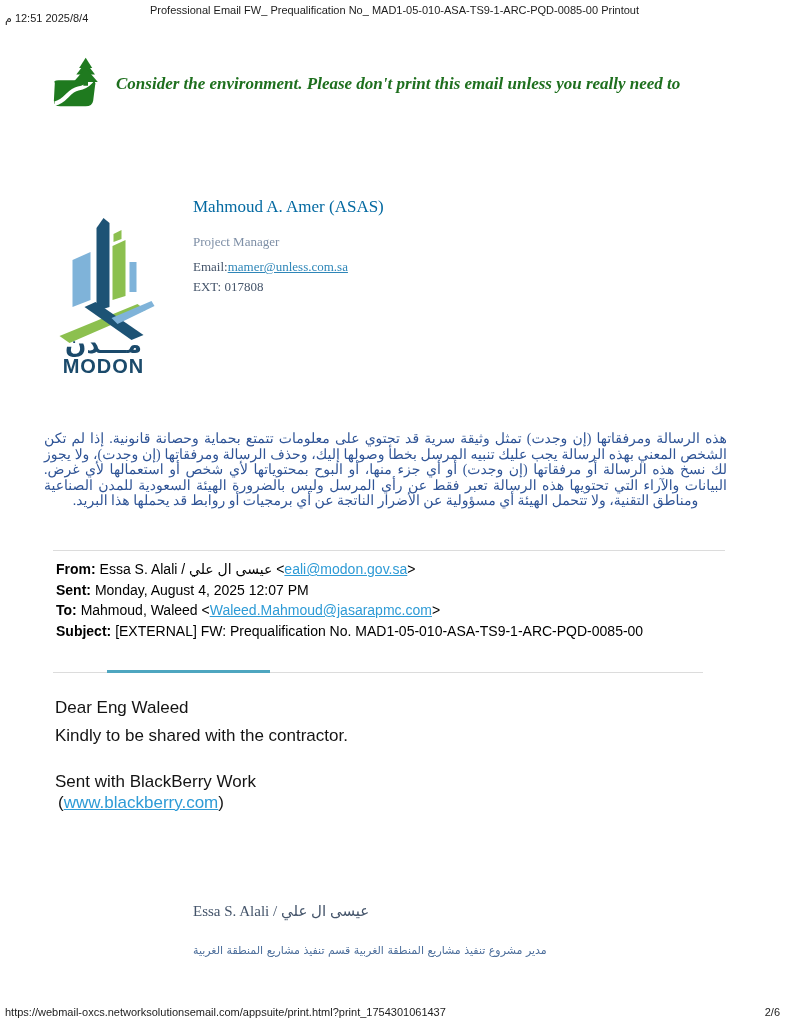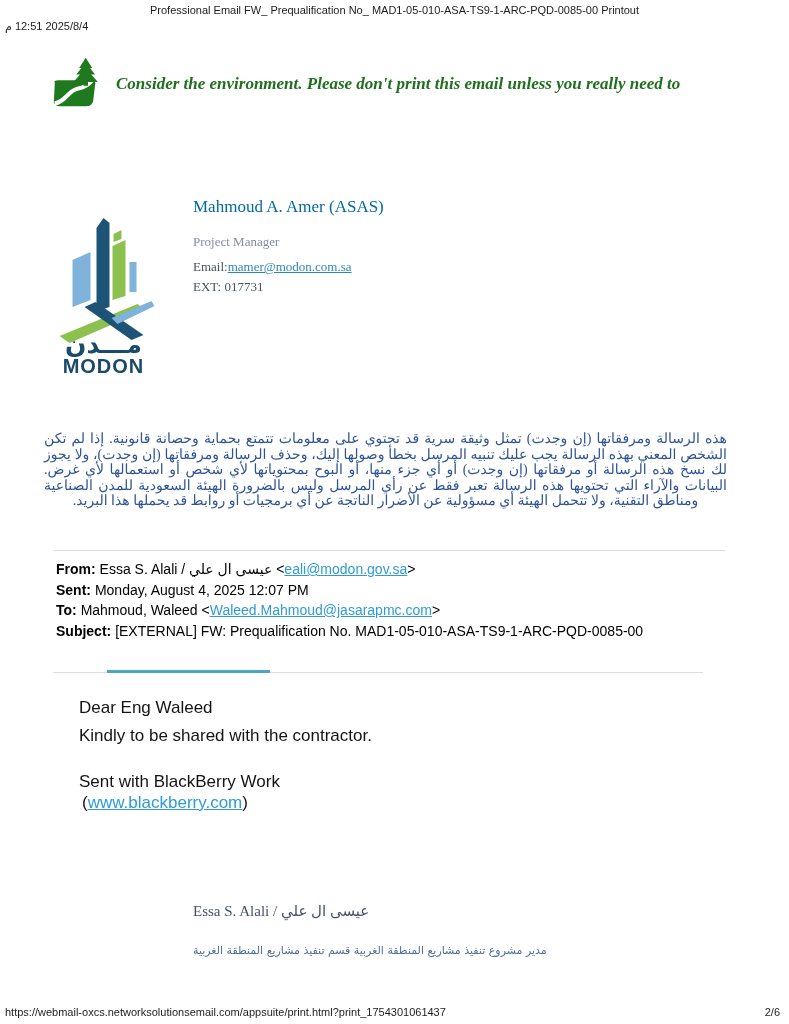--- a/index.html
+++ b/index.html
@@ -3,21 +3,21 @@
 <meta charset="utf-8">
 <style>
   html,body{margin:0;padding:0;background:#fff;}
   #page{position:relative;width:789px;height:1024px;background:#ffffff;overflow:hidden;
         font-family:"Liberation Sans","DejaVu Sans",sans-serif;color:#000;}
 
   .abs{position:absolute;}
   .bidi{unicode-bidi:isolate;}
 
   
-  .hdr-left{top:20px;left:5px;font-size:11px;color:#1c1c1c;white-space:nowrap;}
+  .hdr-left{top:12px;left:5px;font-size:11px;color:#1c1c1c;white-space:nowrap;}
   .hdr-title{top:4px;left:0;width:100%;text-align:center;font-size:11px;color:#1c1c1c;}
   .ftr-url{top:1006px;left:5px;font-size:11px;color:#1c1c1c;}
   .ftr-page{top:1006px;right:9px;font-size:11px;color:#1c1c1c;}
 
   
   .banner-icon{left:52px;top:56px;}
   .banner-text{left:116px;top:74px;font-family:Liberation Serif, serif;
                font-style:italic;font-weight:700;font-size:17px;color:#1e6f1e;}
 
   
@@ -39,21 +39,21 @@
   
   .rule1{left:53px;top:550px;width:672px;height:1px;background:#dcdcdc;}
   .mailhead{left:56px;top:559px;font-size:14px;line-height:20.5px;color:#000;}
   .mh-label{font-weight:700;}
   .bluelink{color:#2E9BD6;text-decoration:underline;cursor:pointer;}
 
   .divider-gray{left:53px;top:672px;width:650px;height:1px;background:#dcdcdc;}
   .divider-teal{left:107px;top:670px;width:163px;height:3px;background:#4EA6C0;}
 
   
-  .body-text{font-size:17px;color:#141414;margin-left:24px;}
+  .body-text{font-size:17px;color:#141414;}
   .greeting{left:55px;top:698px;}
   .message{left:55px;top:726px;}
   .sentwith{left:55px;top:772px;}
   .bb{left:58px;top:793px;}
 
   
   .sig-name{left:193px;top:902px;font-family:"Liberation Serif","DejaVu Sans",serif;
             font-size:15px;color:#44546A;}
   .sig-title{left:193px;top:944px;direction:rtl;text-align:right;
              font-family:"DejaVu Sans",sans-serif;font-size:11px;color:#4C6E9B;}
@@ -91,22 +91,22 @@
       <polygon points="8,130 86,98 94,104 18,137" fill="#8CC04F"></polygon>
       <polygon points="33,101 44,96 92,129 80,134" fill="#1D5375"></polygon>
       <polygon points="60,112 100,95 103,100 66,118" fill="#7FB3D9"></polygon>
       <text x="52" y="147" text-anchor="middle" font-size="25" font-weight="bold" fill="#1B4A6B">مـــدن</text>
       <text x="52" y="167" text-anchor="middle" font-size="20" font-weight="bold" letter-spacing="1" fill="#1B4A6B">MODON</text>
     </svg>
   </div>
 
   <div class="abs contact-name">Mahmoud A. Amer (ASAS)</div>
   <div class="abs contact-title">Project Manager</div>
-  <div class="abs contact-email"><span>Email:</span><a class="tealink">mamer@modon.com.sa</a></div>
-  <div class="abs contact-ext">EXT: 017731</div>
+  <div class="abs contact-email"><span>Email:</span><a class="tealink">mamer@unless.com.sa</a></div>
+  <div class="abs contact-ext">EXT: 017808</div>
 
   <div class="abs disclaimer">هذه الرسالة ومرفقاتها (إن وجدت) تمثل وثيقة سرية قد تحتوي على معلومات تتمتع بحماية وحصانة قانونية. إذا لم تكن الشخص المعني بهذه الرسالة يجب عليك تنبيه المرسل بخطأ وصولها إليك، وحذف الرسالة ومرفقاتها (إن وجدت)، ولا يجوز لك نسخ هذه الرسالة أو مرفقاتها (إن وجدت) أو أي جزء منها، أو البوح بمحتوياتها لأي شخص أو استعمالها لأي غرض. البيانات والآراء التي تحتويها هذه الرسالة تعبر فقط عن رأي المرسل وليس بالضرورة الهيئة السعودية للمدن الصناعية ومناطق التقنية، ولا تتحمل الهيئة أي مسؤولية عن الأضرار الناتجة عن أي برمجيات أو روابط قد يحملها هذا البريد.</div>
 
   <div class="abs rule1"></div>
 
   <div class="abs mailhead">
     <div><span class="mh-label">From:</span> <span class="bidi">Essa S. Alali / عيسى ال علي</span> <span>&lt;</span><a class="bluelink">eali@modon.gov.sa</a><span>&gt;</span></div>
     <div><span class="mh-label">Sent:</span> <span>Monday, August 4, 2025 12:07 PM</span></div>
     <div><span class="mh-label">To:</span> <span>Mahmoud, Waleed</span> <span>&lt;</span><a class="bluelink">Waleed.Mahmoud@jasarapmc.com</a><span>&gt;</span></div>
     <div><span class="mh-label">Subject:</span> <span>[EXTERNAL] FW: Prequalification No. MAD1-05-010-ASA-TS9-1-ARC-PQD-0085-00</span></div>

